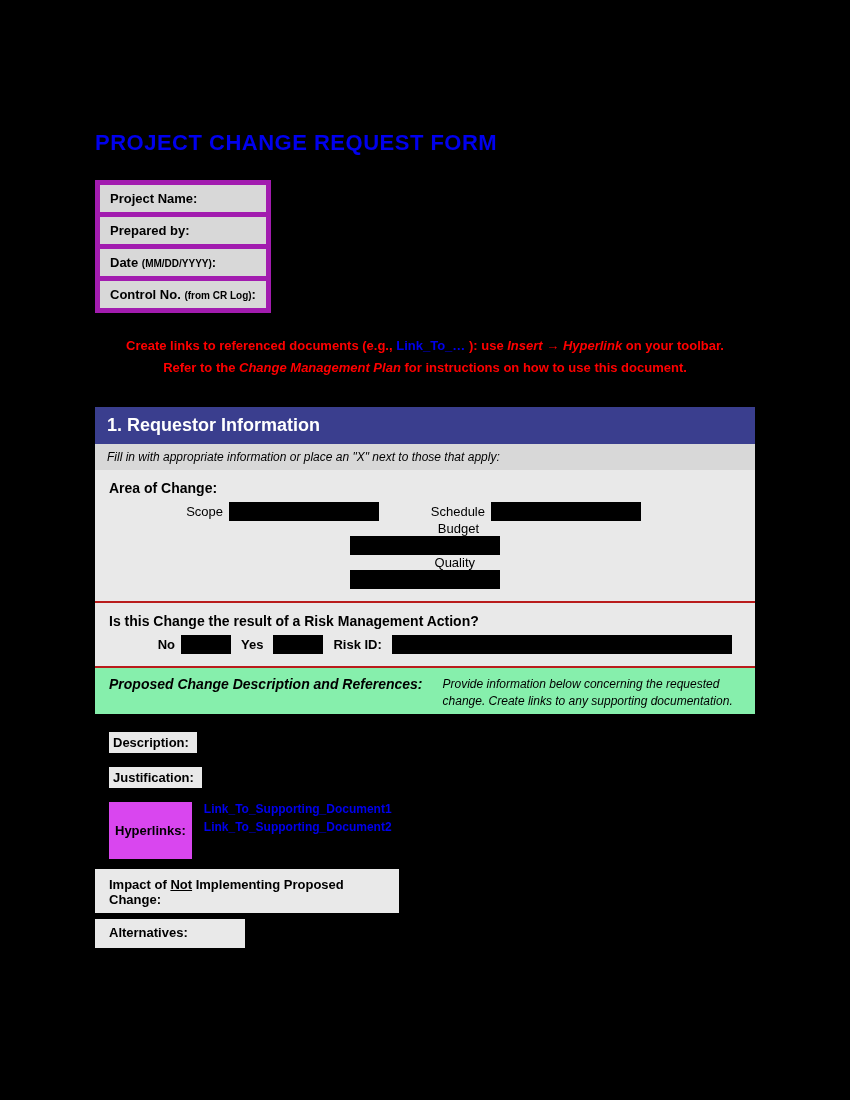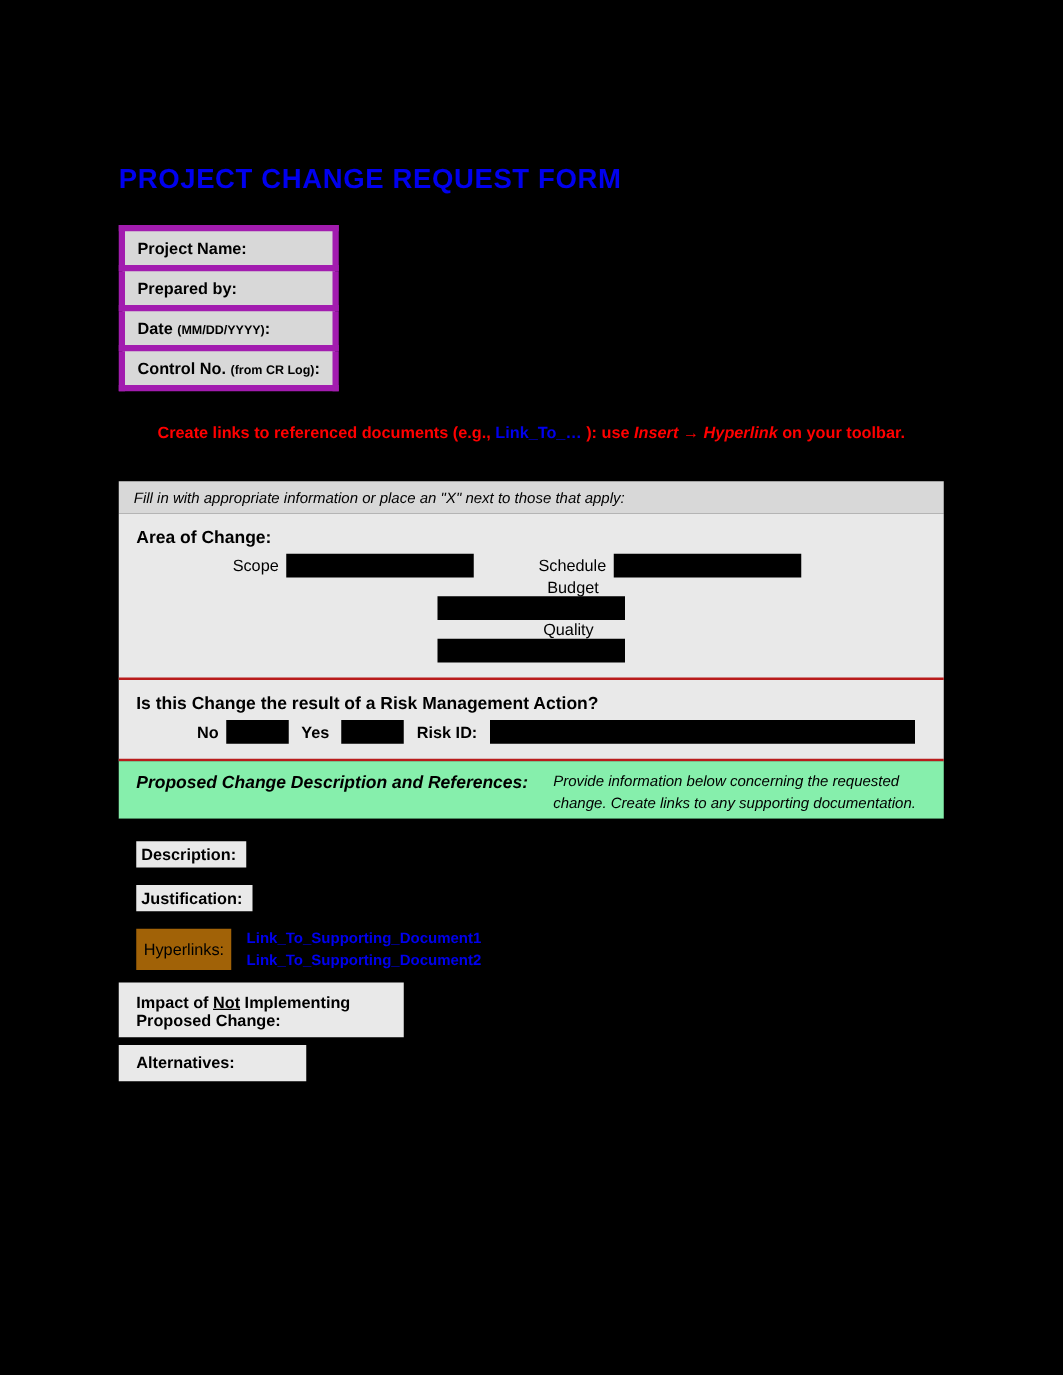--- a/index.html
+++ b/index.html
@@ -148,44 +148,44 @@
     color: #000;
     padding: 3px 8px 3px 4px;
     margin-bottom: 4px;
   }
   .hyperlinks-row {
     display: flex;
     gap: 12px;
     align-items: flex-start;
   }
   .hyperlinks-row .lbl {
-    background: #a16207;
-    color: #000;
-    padding: 9px 6px;
-    font-weight: normal;
+    background: #d946ef;
+    color: #000;
+    padding: 21px 6px;
+    font-weight: bold;
     font-size: 13px;
   }
   .hyperlinks-row .links {
     display: flex;
     flex-direction: column;
     gap: 4px;
   }
   .hyperlinks-row a {
     color: #0000ee;
     font-size: 12px;
     font-weight: bold;
     text-decoration: none;
   }
   .impact-block {
     background: #e9e9e9;
     color: #000;
     padding: 8px 14px 6px 14px;
     font-size: 13px;
     font-weight: bold;
-    width: 228px;
+    width: 304px;
     border-bottom: none;
   }
   .impact-block .not { text-decoration: underline; }
   .alt-block {
     background: #e9e9e9;
     color: #000;
     padding: 6px 14px 8px 14px;
     font-size: 13px;
     font-weight: bold;
     width: 150px;
@@ -218,23 +218,27 @@
         </tr>
   </tbody>
     </table>
 
   <div class="instructions">
     <div class="line1">
       <span>Create links to referenced documents (e.g., </span><span class="link-sample">Link_To_…</span><span> ): use </span><span class="ital">Insert</span>
       <span class="arrow">→</span>
       <span class="ital">Hyperlink</span><span> on your toolbar.</span>
     </div>
+    <div class="line1">
+      <span>Refer to the </span><span class="ital">Change Management Plan</span><span> for instructions on how to use this document.</span>
+    </div>
   </div>
 
   <div class="section">
+    <div class="section-header">1.  Requestor Information</div>
     <div class="section-sub">Fill in with appropriate information or place an "X" next to those that apply:</div>
 
     <div class="panel">
       <div class="area-title">Area of Change:</div>
       <div class="area-row">
         <div class="area-label-right">Scope</div>
         <div class="checkbox cb-md"></div>
         <div class="area-label-right2">Schedule</div>
         <div class="checkbox cb-md"></div>
       </div>

